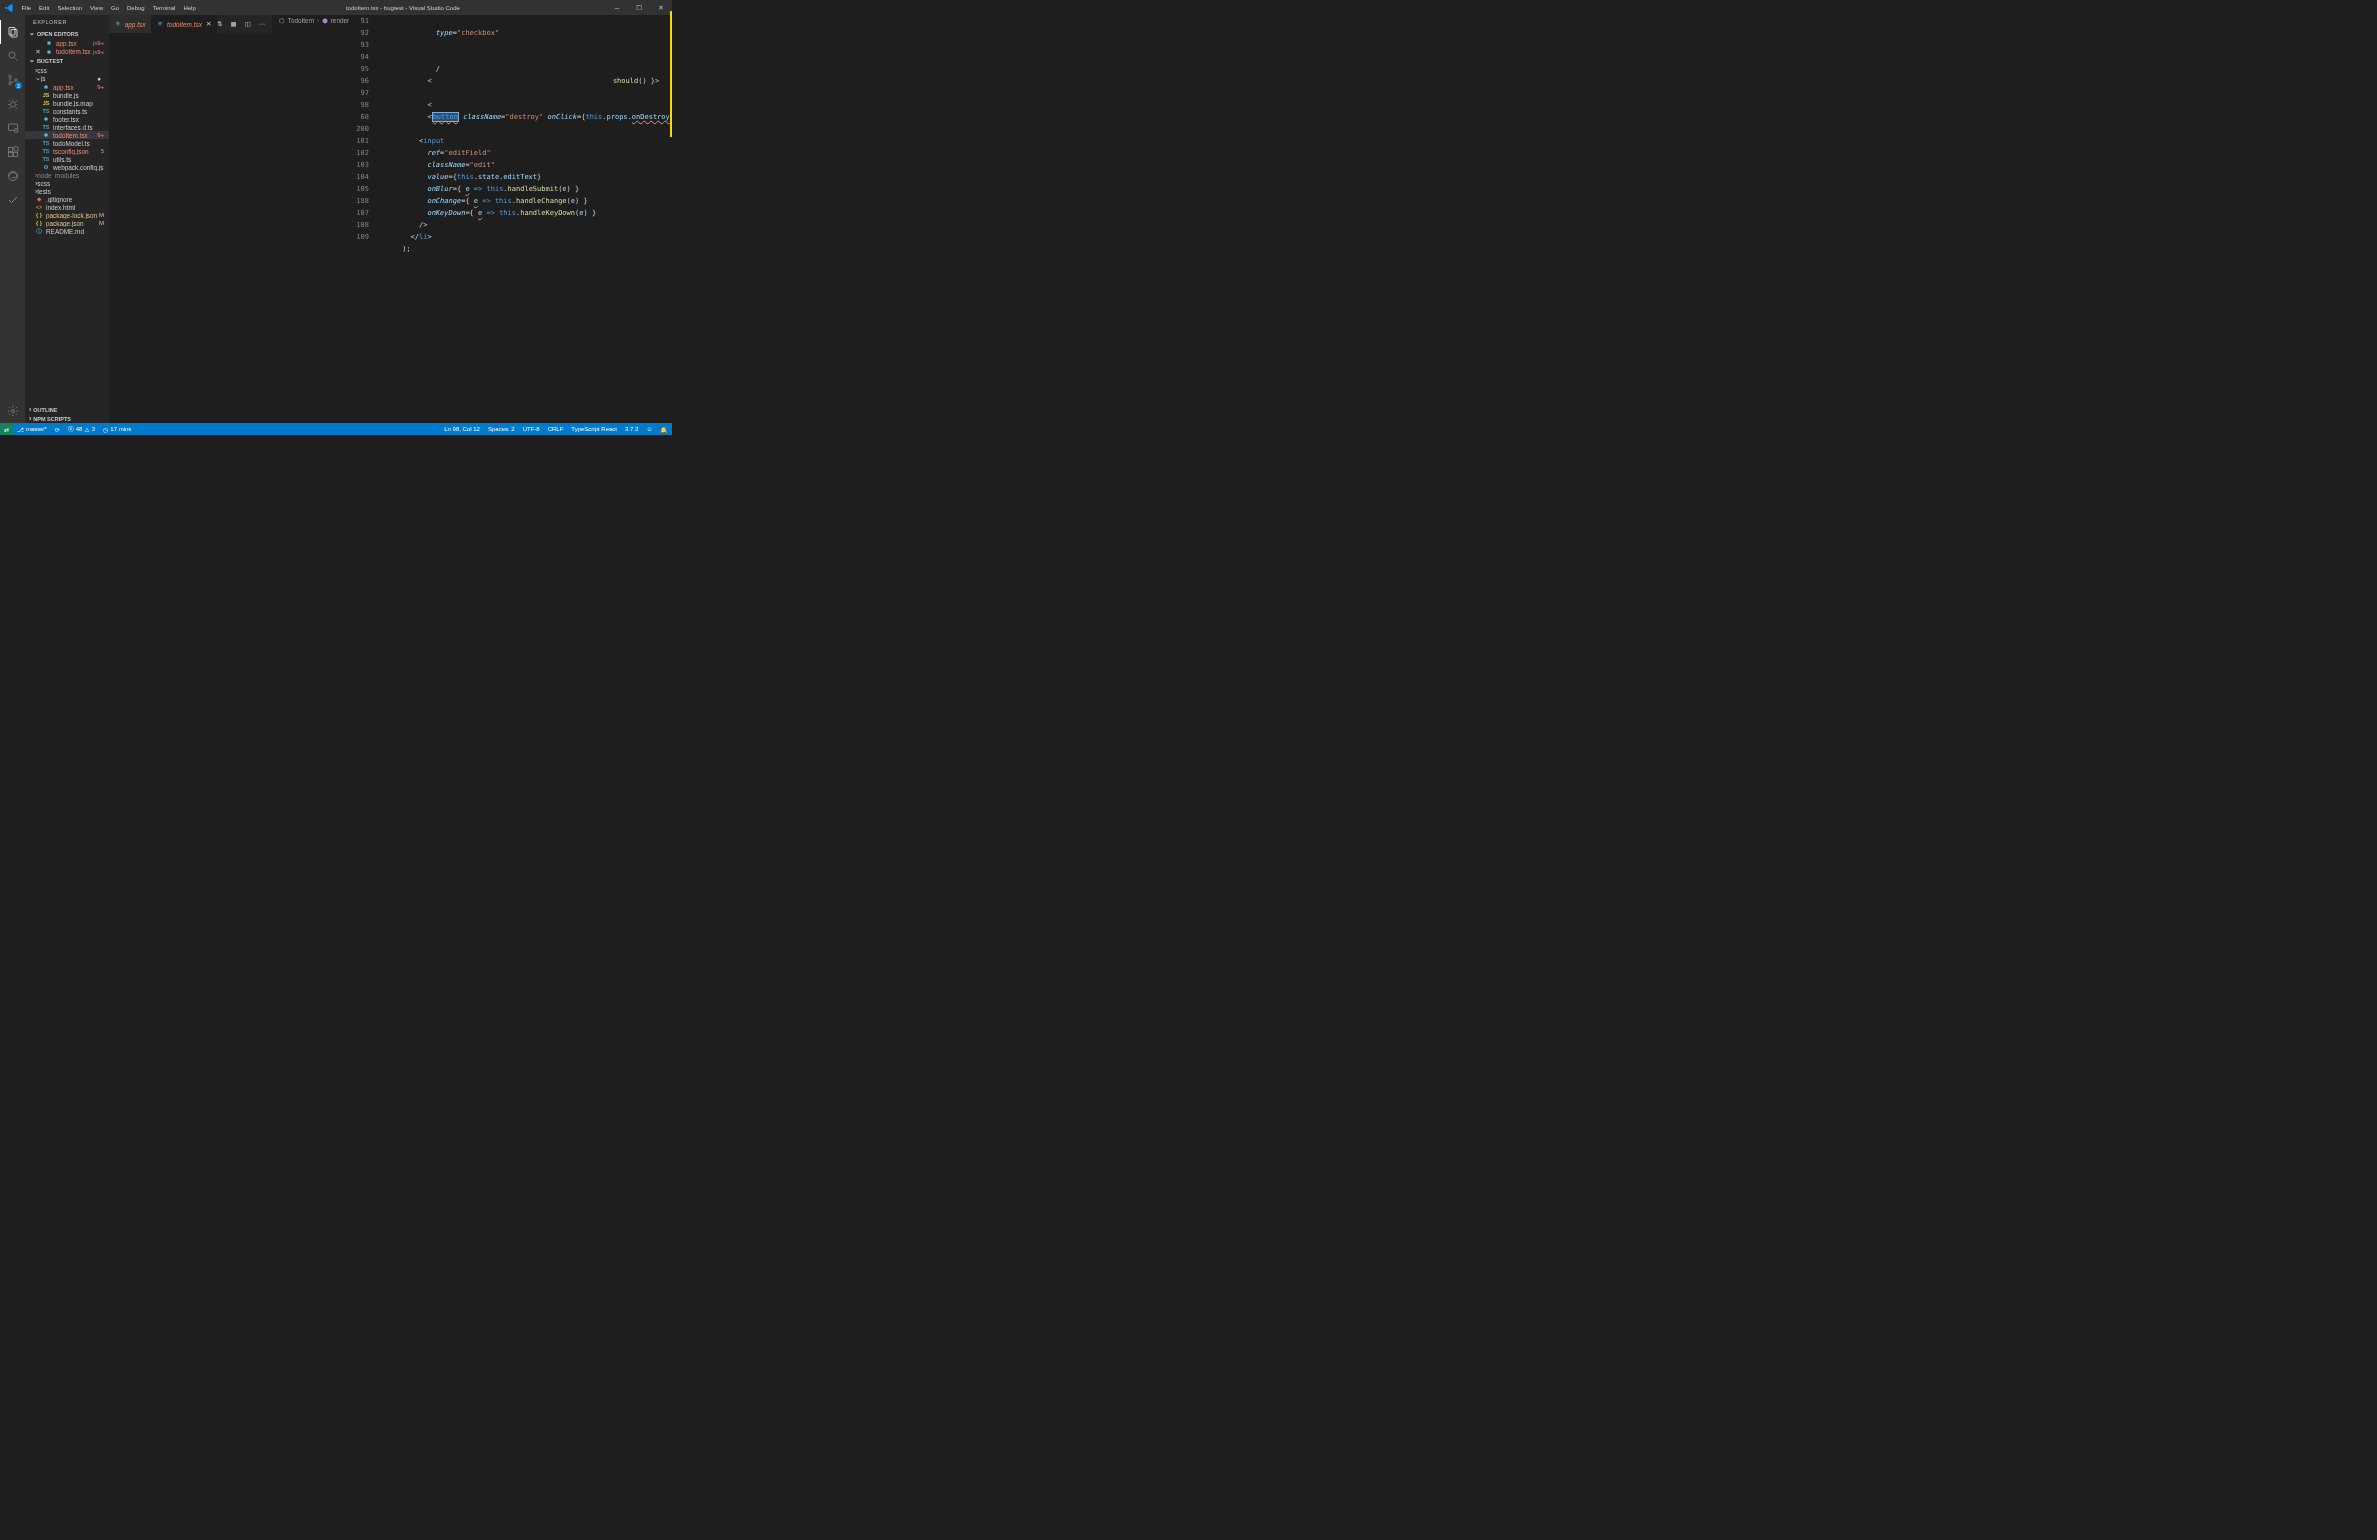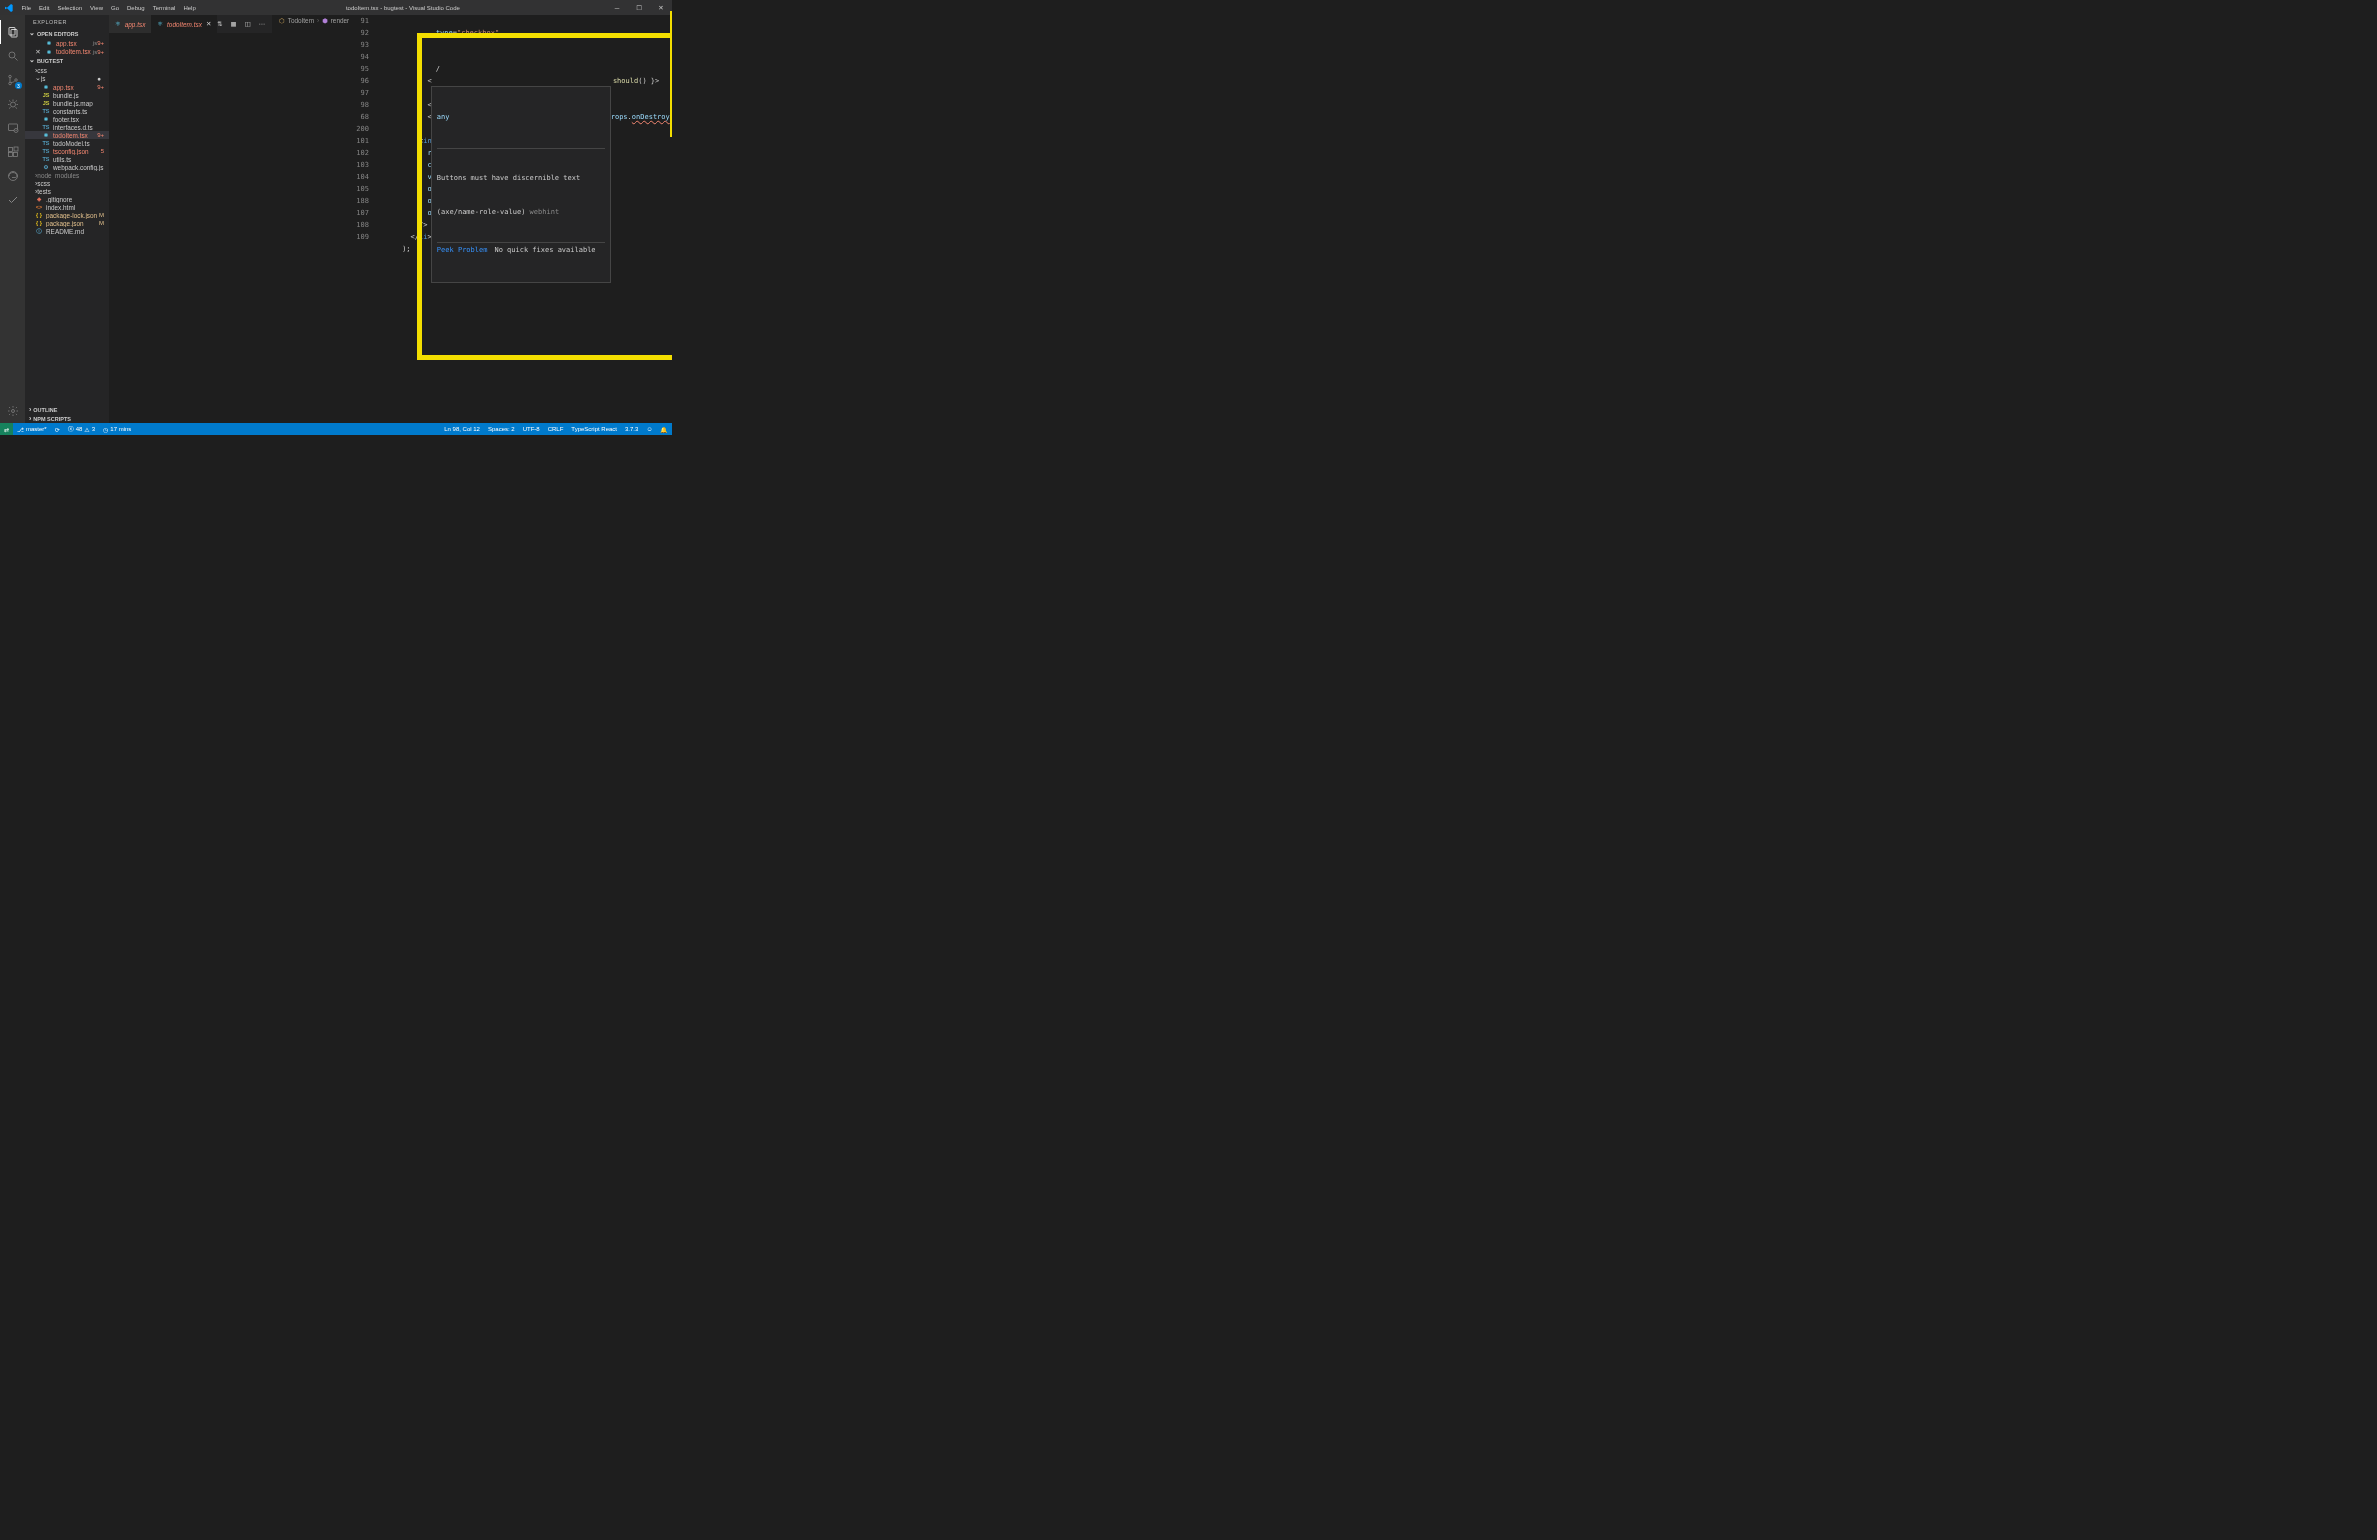--- a/index.html
+++ b/index.html
@@ -46,21 +46,21 @@
 .tab .close { color: #cccccc; }
 .tab-actions { margin-left: auto; display: flex; gap: 8px; padding-right: 7px; }
 .breadcrumb { height: 11px; padding: 0 7px; display: flex; align-items: center; gap: 3px; font-size: 6.4px; color: #a0a0a0; background:#1e1e1e;}
 .breadcrumb .sep { color: #666; }
 .editor { flex: 1; display: flex; font-family: Consolas, monospace; font-size: 7px; position: relative; overflow:hidden;}
 .gutter { width: 30px; text-align: right; color: #858585; padding-right: 8px; user-select: none; line-height: 12px; padding-top: 0; }
 .code { flex: 1; white-space: pre; line-height: 12px; position: relative; }
 .tok-kw { color: #569cd6; }
 .tok-str { color: #ce9178; }
 .tok-tag { color: #569cd6; }
-.tok-attr { color: #9cdcfe; }
+.tok-attr { color: #9cdcfe; font-style: italic; }
 .tok-punc { color: #d4d4d4; }
 .tok-var { color: #9cdcfe; }
 .tok-func { color: #dcdcaa; }
 .tok-this { color: #569cd6; }
 .squiggle { text-decoration: underline wavy #f48771; text-underline-offset: 1px; }
 .hover-box { position: absolute; left: 40px; top: 18px; border: 5px solid #f3de00; width: 325px; background: transparent; }
 .hover-inner { margin: 0; }
 .hover-tooltip { background: #252526; border: 0.5px solid #454545; padding: 3px 5px; font-family: Consolas, monospace; font-size: 7px; line-height: 1.6; color: #cccccc; width: 180px; margin-left: 9px; }
 .hover-tooltip .action-row { border-top: 0.5px solid #454545; margin-top: 2px; padding-top: 2px; display:flex; gap:7px;}
 .panel { height: 105px; background: #1e1e1e; border-top: 0.5px solid #333; display: flex; flex-direction: column; position: relative; }
@@ -405,36 +405,20 @@
 <span>            <span class="tok-attr">className</span><span class="tok-punc">=</span><span class="tok-str">"edit"</span></span>
 <span>            <span class="tok-attr">value</span><span class="tok-punc">=</span><span class="tok-punc">{</span><span class="tok-this">this</span><span class="tok-punc">.</span><span class="tok-var">state</span><span class="tok-punc">.</span><span class="tok-var">editText</span><span class="tok-punc">}</span></span>
 <span>            <span class="tok-attr">onBlur</span><span class="tok-punc">=</span><span class="tok-punc">{</span> <span class="tok-var squiggle">e</span> <span class="tok-kw">=&gt;</span> <span class="tok-this">this</span><span class="tok-punc">.</span><span class="tok-func">handleSubmit</span>(<span class="tok-var">e</span>) <span class="tok-punc">}</span></span>
 <span>            <span class="tok-attr">onChange</span><span class="tok-punc">=</span><span class="tok-punc">{</span> <span class="tok-var squiggle">e</span> <span class="tok-kw">=&gt;</span> <span class="tok-this">this</span><span class="tok-punc">.</span><span class="tok-func">handleChange</span>(<span class="tok-var">e</span>) <span class="tok-punc">}</span></span>
 <span>            <span class="tok-attr">onKeyDown</span><span class="tok-punc">=</span><span class="tok-punc">{</span> <span class="tok-var squiggle">e</span> <span class="tok-kw">=&gt;</span> <span class="tok-this">this</span><span class="tok-punc">.</span><span class="tok-func">handleKeyDown</span>(<span class="tok-var">e</span>) <span class="tok-punc">}</span></span>
 <span>          <span class="tok-punc">/&gt;</span></span>
 <span>        <span class="tok-punc">&lt;/</span><span class="tok-tag">li</span><span class="tok-punc">&gt;</span></span>
 <span>      <span class="tok-punc">);</span></span>
 
         
-        <div class="hover-box">
-          <div class="hover-inner">
-            <div class="hover-tooltip">
-              <div style="color:#9cdcfe">any</div>
-              <div style="border-top:0.5px solid #454545;margin:2px 0;"></div>
-              <div>Buttons must have discernible text</div>
-              <div><span>(axe/name-role-value)</span> <span style="color:#888">webhint</span></div>
-              <div class="action-row">
-                <span style="color:#3794ff;cursor:pointer">Peek Problem</span>
-                <span style="color:#ccc">No quick fixes available</span>
-              </div>
-            </div>
-            
-            
-          </div>
-        </div>
       </div>
     </div>
 
     <div class="panel">
       <div class="highlight-box"></div>
       <div class="panel-tabs">
         <span class="pt active">
           <span>PROBLEMS</span>
           <span class="count">51</span>
         </span>

